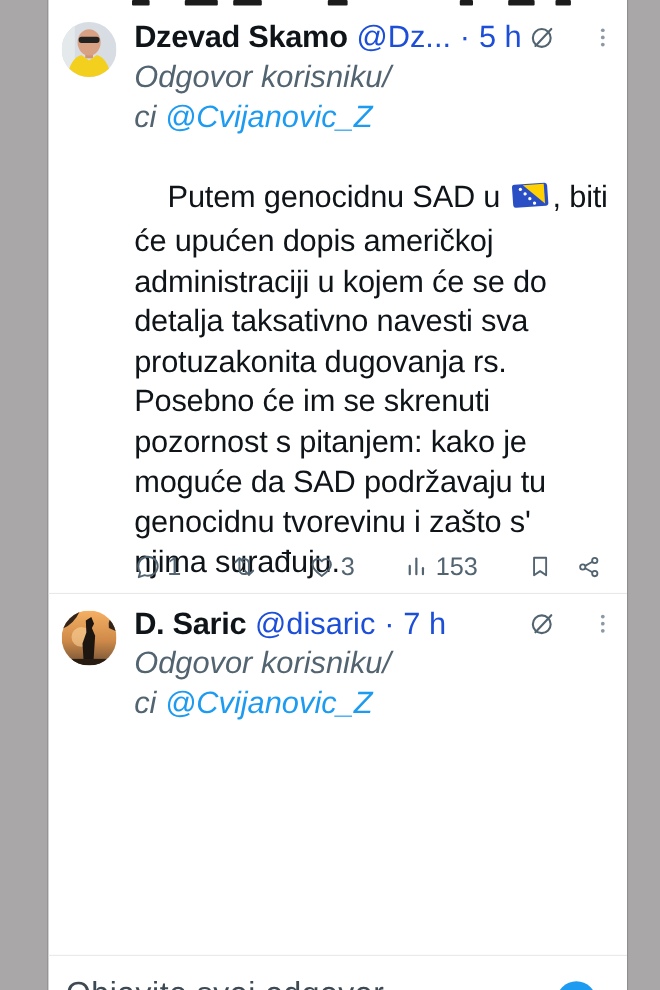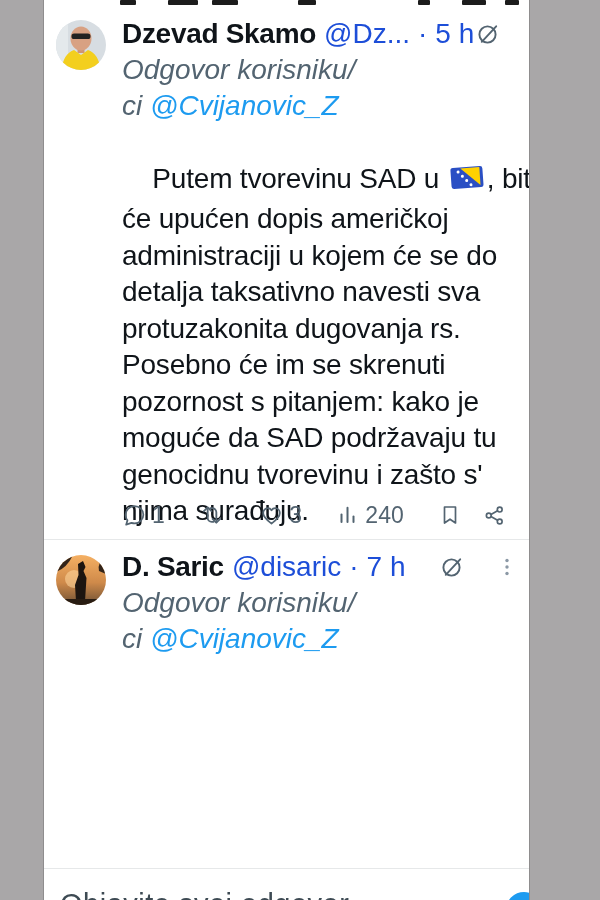--- a/index.html
+++ b/index.html
@@ -3,21 +3,21 @@
 <meta charset="utf-8">
 <style>
   html,body{margin:0;padding:0;}
   body{
     width:600px;height:900px;position:relative;overflow:hidden;
     background:#a9a7a8;
     font-family:"Liberation Sans","DejaVu Sans",sans-serif;
     -webkit-font-smoothing:antialiased;
   }
   .screen{
-    position:absolute;left:44px;top:0;width:485px;height:900px;
+    position:absolute;left:44px;top:0;width:526px;height:900px;
     background:#ffffff;overflow:hidden;
     box-shadow:-1px 0 0 #8f8d8e,1px 0 0 #8f8d8e;
   }
   
   .clip-bar{position:absolute;top:0;height:5px;background:#1c1c1c;border-radius:1px;}
   
   .avatar{position:absolute;width:50px;height:50px;border-radius:50%;overflow:hidden;}
   .hdr-block{position:absolute;left:78px;right:8px;line-height:36px;font-size:28px;}
   .hdr-row{display:flex;align-items:center;white-space:nowrap;}
   .name{font-weight:700;color:#0f1419;letter-spacing:-0.3px;}
@@ -99,21 +99,21 @@
             <circle cx="12" cy="12" r="1.7"></circle>
             <circle cx="12" cy="18.5" r="1.7"></circle>
         </svg>
       </button>
     </div>
     <div class="ctx-line">Odgovor korisniku/</div>
     <div class="ctx-line"><span>ci </span><a class="mention" href="#">@Cvijanovic_Z</a></div>
   </div>
 
   <div class="body-text" style="top:124px;line-height:36.5px;">
-    <span>Putem tvorevinu SAD u </span><span class="flag"><svg width="36" height="28" viewBox="0 0 36 28">
+    <span>Putem genocidnu SAD u </span><span class="flag"><svg width="36" height="28" viewBox="0 0 36 28">
       <g transform="rotate(-4 18 14)">
         <rect x="2" y="3" width="32" height="21" rx="2.5" fill="#2a4fc4"></rect>
         <path d="M12 4 L31 4 L31 22 Z" fill="#ffd100"></path>
         <circle cx="9.5" cy="7.5" r="1.5" fill="#ffffff"></circle>
         <circle cx="13.5" cy="12" r="1.5" fill="#ffffff"></circle>
         <circle cx="17.5" cy="16.5" r="1.5" fill="#ffffff"></circle>
         <circle cx="21.5" cy="21" r="1.5" fill="#ffffff"></circle>
       </g>
     </svg></span><span>, biti
 će upućen dopis američkoj
@@ -147,21 +147,21 @@
         <path d="M12 19.8C7.6 16.6 4 13.4 4 9.7 4 7 6 5 8.5 5c1.5 0 2.7.8 3.5 2 .8-1.2 2-2 3.5-2C18 5 20 7 20 9.7c0 3.7-3.6 6.9-8 10.1z"></path>
       </svg>
       <span>3</span>
     </button>
     <button class="icon-btn bar-group">
       <svg width="24" height="24" viewBox="0 0 24 24" fill="none" stroke="#536471" stroke-width="2" stroke-linecap="round">
         <path d="M5.5 19v-7.5"></path>
           <path d="M11.5 19V4.8"></path>
           <path d="M17.5 19v-5.5"></path>
       </svg>
-      <span>240</span>
+      <span>153</span>
     </button>
     <span class="bar-end">
       <button class="icon-btn">
         <svg width="24" height="24" viewBox="0 0 24 24" fill="none" stroke="#536471" stroke-width="1.7" stroke-linejoin="round">
           <path d="M6.5 4h11v16L12 16.2 6.5 20z"></path>
         </svg>
       </button>
       <button class="icon-btn">
         <svg width="25" height="25" viewBox="0 0 24 24" fill="none" stroke="#536471" stroke-width="1.6">
           <circle cx="17" cy="6.3" r="2.3"></circle>

